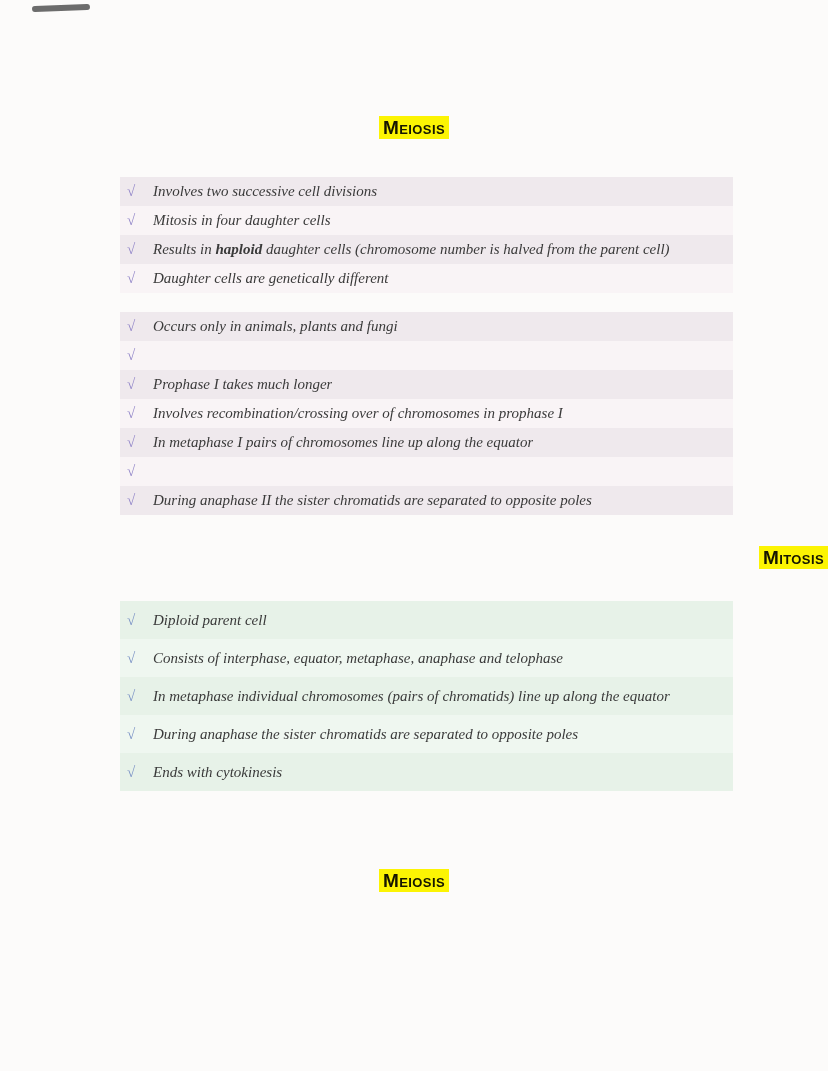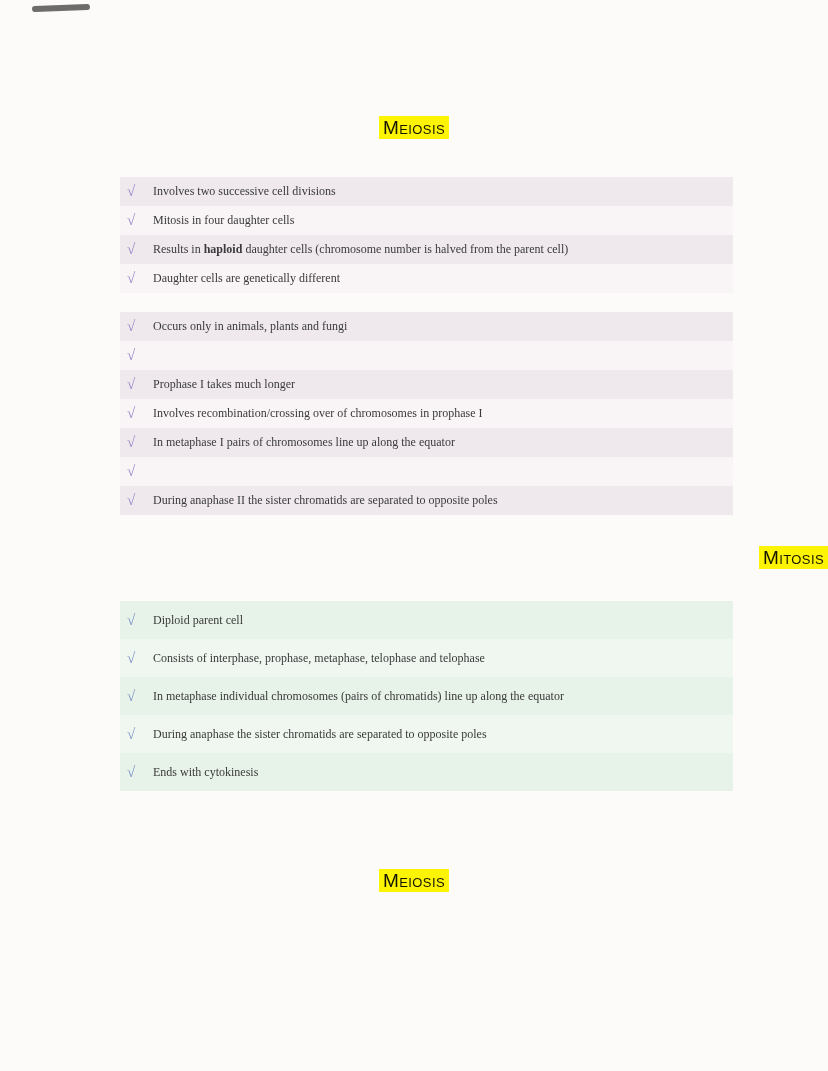--- a/index.html
+++ b/index.html
@@ -29,21 +29,21 @@
   }
   .heading {
     text-align: center;
     margin: 0;
   }
   .hl-text {
     display: inline-block;
     background: var(--hl, #fcf403);
     padding: 1px 4px;
     font-family: "Liberation Sans", sans-serif;
-    font-weight: 400;
+    font-weight: 700;
     font-variant: small-caps;
     font-size: 19px;
     line-height: 21px;
     letter-spacing: 0.4px;
     color: #161600;
   }
   .heading-top       { padding-top: 116px; }
   .heading-similar   { margin-top: 56px; }
   .heading-mitosis   { margin-top: 31px; text-align: right; }
   .heading-bottom    { margin-top: 78px; }
@@ -72,24 +72,25 @@
     flex: 0 0 15px;
     width: 15px;
     font-size: 15px;
     line-height: 1;
   }
   .m-check { color: var(--m-check, #9488c9); }
   .t-check { color: var(--t-check, #7d94c6); }
 
   .row-text {
     margin-left: 11px;
-    font-size: 12px;
+    font-size: 15px;
     color: #3a3a3a;
     white-space: nowrap;
     overflow: hidden;
+    font-style: italic;
   }
   .row-text b { font-weight: 700; }
 
   .group-gap { height: 19px; }
 </style>
 </head>
 <body>
 
 <div class="page">
 
@@ -153,21 +154,21 @@
     <span class="hl-text">Mitosis</span>
   </div>
 
   <div class="list mitosis-list">
     <div class="row t-row odd">
       <span class="check t-check">√</span>
       <span class="row-text">Diploid parent cell</span>
     </div>
     <div class="row t-row even">
       <span class="check t-check">√</span>
-      <span class="row-text">Consists of interphase, prophase, metaphase, telophase and telophase</span>
+      <span class="row-text">Consists of interphase, equator, metaphase, anaphase and telophase</span>
     </div>
     <div class="row t-row odd">
       <span class="check t-check">√</span>
       <span class="row-text">In metaphase individual chromosomes (pairs of chromatids) line up along the equator</span>
     </div>
     <div class="row t-row even">
       <span class="check t-check">√</span>
       <span class="row-text">During anaphase the sister chromatids are separated to opposite poles</span>
     </div>
     <div class="row t-row odd">

